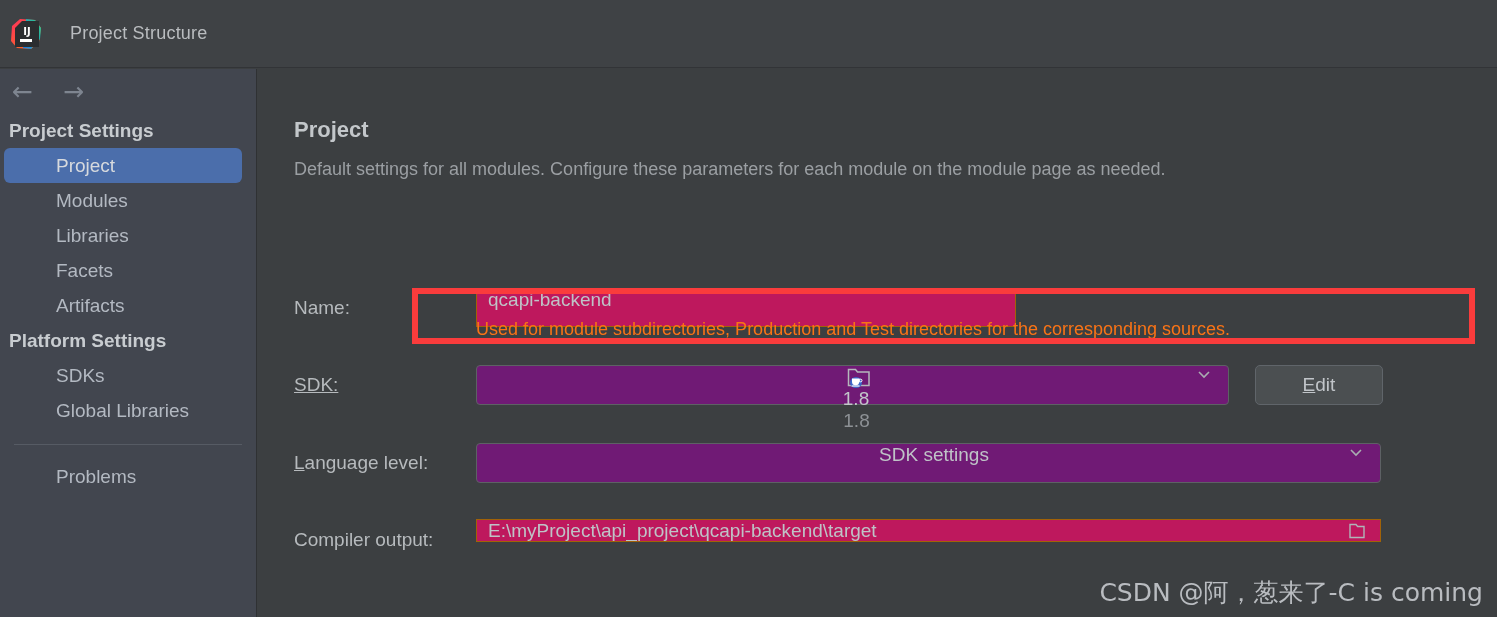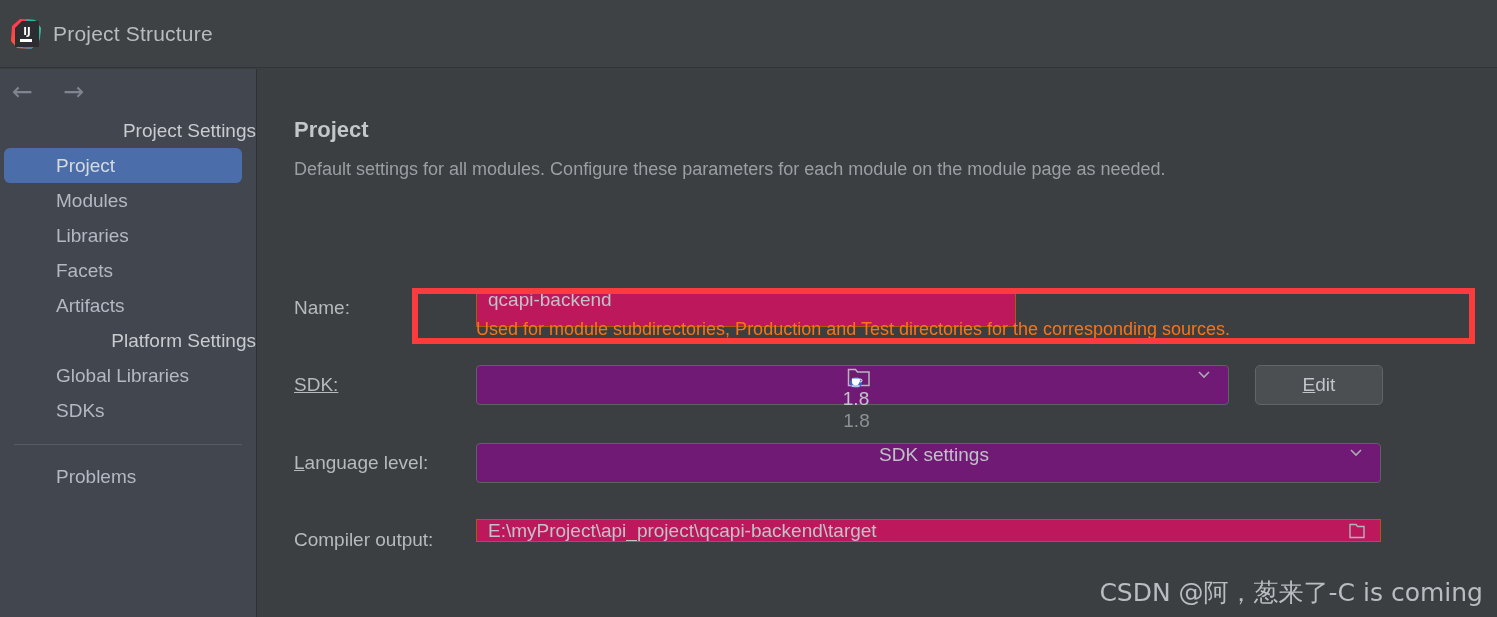--- a/index.html
+++ b/index.html
@@ -31,22 +31,22 @@
   }
   .app-logo {
     width: 34px; height: 34px;
     margin-left: 9px;
     position: relative;
     flex: none;
   }
   .app-logo svg { display: block; }
 
   .title-text {
-    margin-left: 10px;
-    font-size: 21px;
+    margin-left: 27px;
+    font-size: 18px;
     color: #b9bcbf;
     letter-spacing: .2px;
     white-space: nowrap;
   }
 
   
   .sidebar {
     position: absolute;
     left: 0; top: 69px;
     width: 257px; height: 548px;
@@ -65,26 +65,26 @@
   .nav-arrow {
     font-size: 25px;
     line-height: 1;
     color: #7e8590;
     font-family: "DejaVu Sans", sans-serif;
     user-select: none;
   }
 
   .nav-section {
     font-size: 19px;
-    font-weight: normal;
+    font-weight: bold;
     color: #c8ccd0;
+    padding-left: 9px;
     height: 35px;
     line-height: 35px;
     white-space: nowrap;
-    text-align: right;
   }
 
   .nav-item {
     font-size: 19px;
     color: #b3b9c2;
     height: 35px;
     line-height: 35px;
     padding-left: 56px;
     white-space: nowrap;
   }
@@ -284,24 +284,24 @@
     <div class="nav-item">
       <span>Facets</span>
     </div>
     <div class="nav-item">
       <span>Artifacts</span>
     </div>
 
     <div class="nav-section">Platform Settings</div>
 
     <div class="nav-item">
+      <span>SDKs</span>
+    </div>
+    <div class="nav-item">
       <span>Global Libraries</span>
-    </div>
-    <div class="nav-item">
-      <span>SDKs</span>
     </div>
 
     <div class="nav-sep"></div>
 
     <div class="nav-item">
       <span>Problems</span>
     </div>
   </div>
 
   <div class="content">

